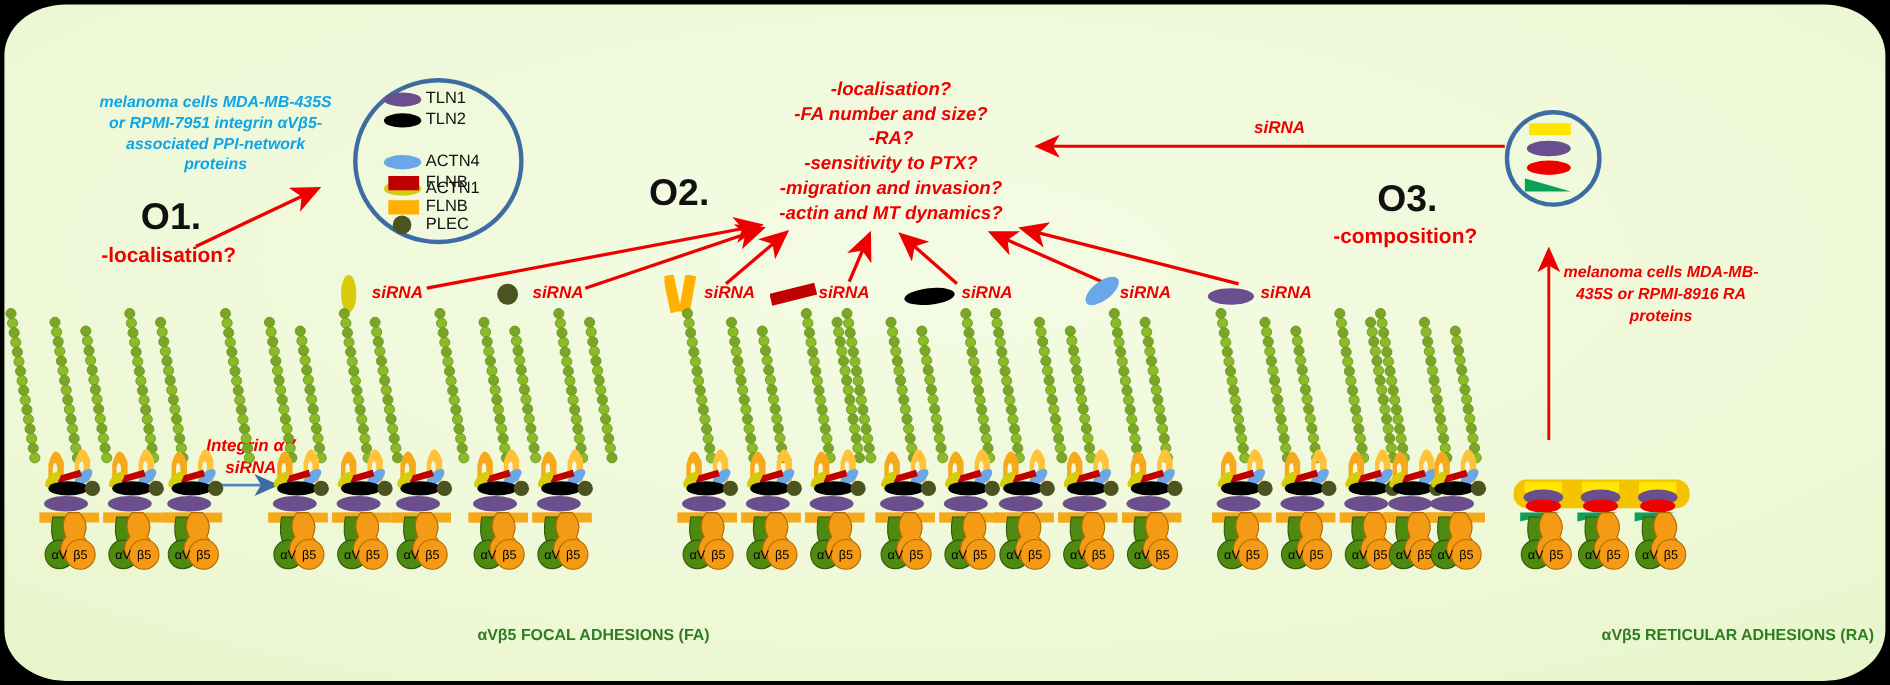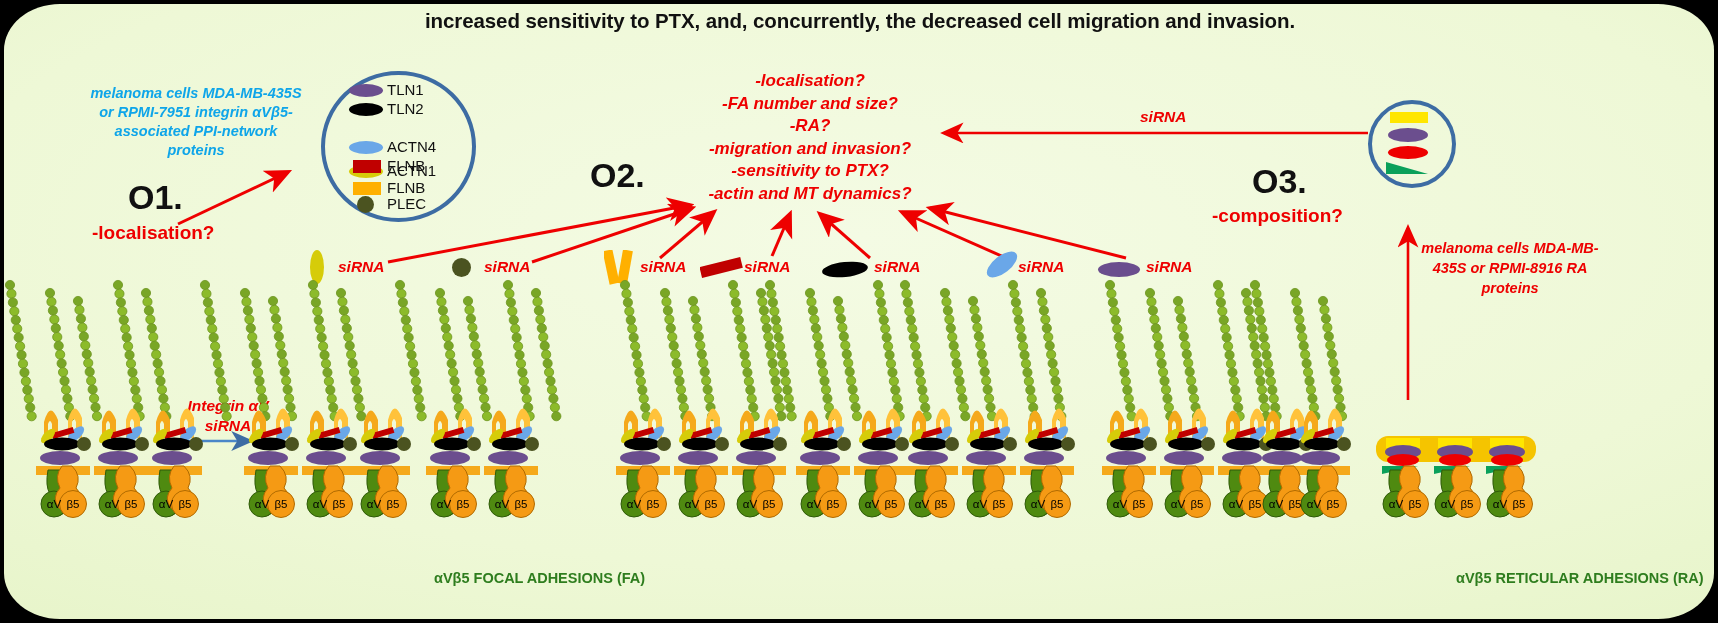--- a/index.html
+++ b/index.html
@@ -88,21 +88,20 @@
     <line x1="870" y1="258" x2="820" y2="214" stroke="#ee0000" stroke-width="3" marker-end="url(#ahRed)"></line>
     <line x1="1006" y1="258" x2="902" y2="212" stroke="#ee0000" stroke-width="3" marker-end="url(#ahRed)"></line>
     <line x1="1126" y1="258" x2="930" y2="208" stroke="#ee0000" stroke-width="3" marker-end="url(#ahRed)"></line>
 
     <line x1="1368" y1="133" x2="944" y2="133" stroke="#ee0000" stroke-width="2.6" marker-end="url(#ahRed)"></line>
 
     <line x1="1408" y1="400" x2="1408" y2="228" stroke="#ee0000" stroke-width="2.6" marker-end="url(#ahRed)"></line>
   </svg>
 
   <div class="hyp">
-    <div>increased sensitivity to PTX, and, concurrently, the decreased cell migration and invasion.</div>
   </div>
 
   <div class="legendbox"></div>
   <div class="abs" style="left:345px;top:82px;width:130px;">
     <div class="legrow" style="top:0px;left:0;width:130px;">
       <span class="ell" style="background:#6b4e8e;"></span>
       <span class="legtxt">TLN1</span>
     </div>
     <div class="legrow" style="top:19px;left:0;width:130px;text-align:right;">
       <span class="ell" style="background:#000000;"></span>
@@ -132,22 +131,22 @@
 
   <div class="leftnote">melanoma cells MDA-MB-435S or RPMI-7951 integrin αVβ5-associated PPI-network proteins</div>
   <div class="objbig" style="left:100px;top:178px;margin-left:28px;">O1.</div>
   <div class="o1sub">-localisation?</div>
 
   <div class="objbig" style="left:590px;top:156px;">O2.</div>
   <div class="qblock">
     <div>-localisation?</div>
     <div>-FA number and size?</div>
     <div>-RA?</div>
+    <div>-sensitivity to PTX?</div>
     <div>-migration and invasion?</div>
-    <div>-sensitivity to PTX?</div>
     <div>-actin and MT dynamics?</div>
   </div>
 
   <div class="sirna-top">siRNA</div>
   <div class="objbig" style="left:1252px;top:162px;">O3.</div>
   <div class="o3sub">-composition?</div>
   <div class="rightnote">melanoma cells MDA-MB-435S or RPMI-8916 RA proteins</div>
   <div class="o3circ"></div>
   <div class="abs" style="left:1390px;top:112px;width:38px;height:11px;background:#ffe600;"></div>
   <div class="abs" style="left:1388px;top:128px;width:40px;height:14px;background:#6b4e8e;border-radius:50%;"></div>

